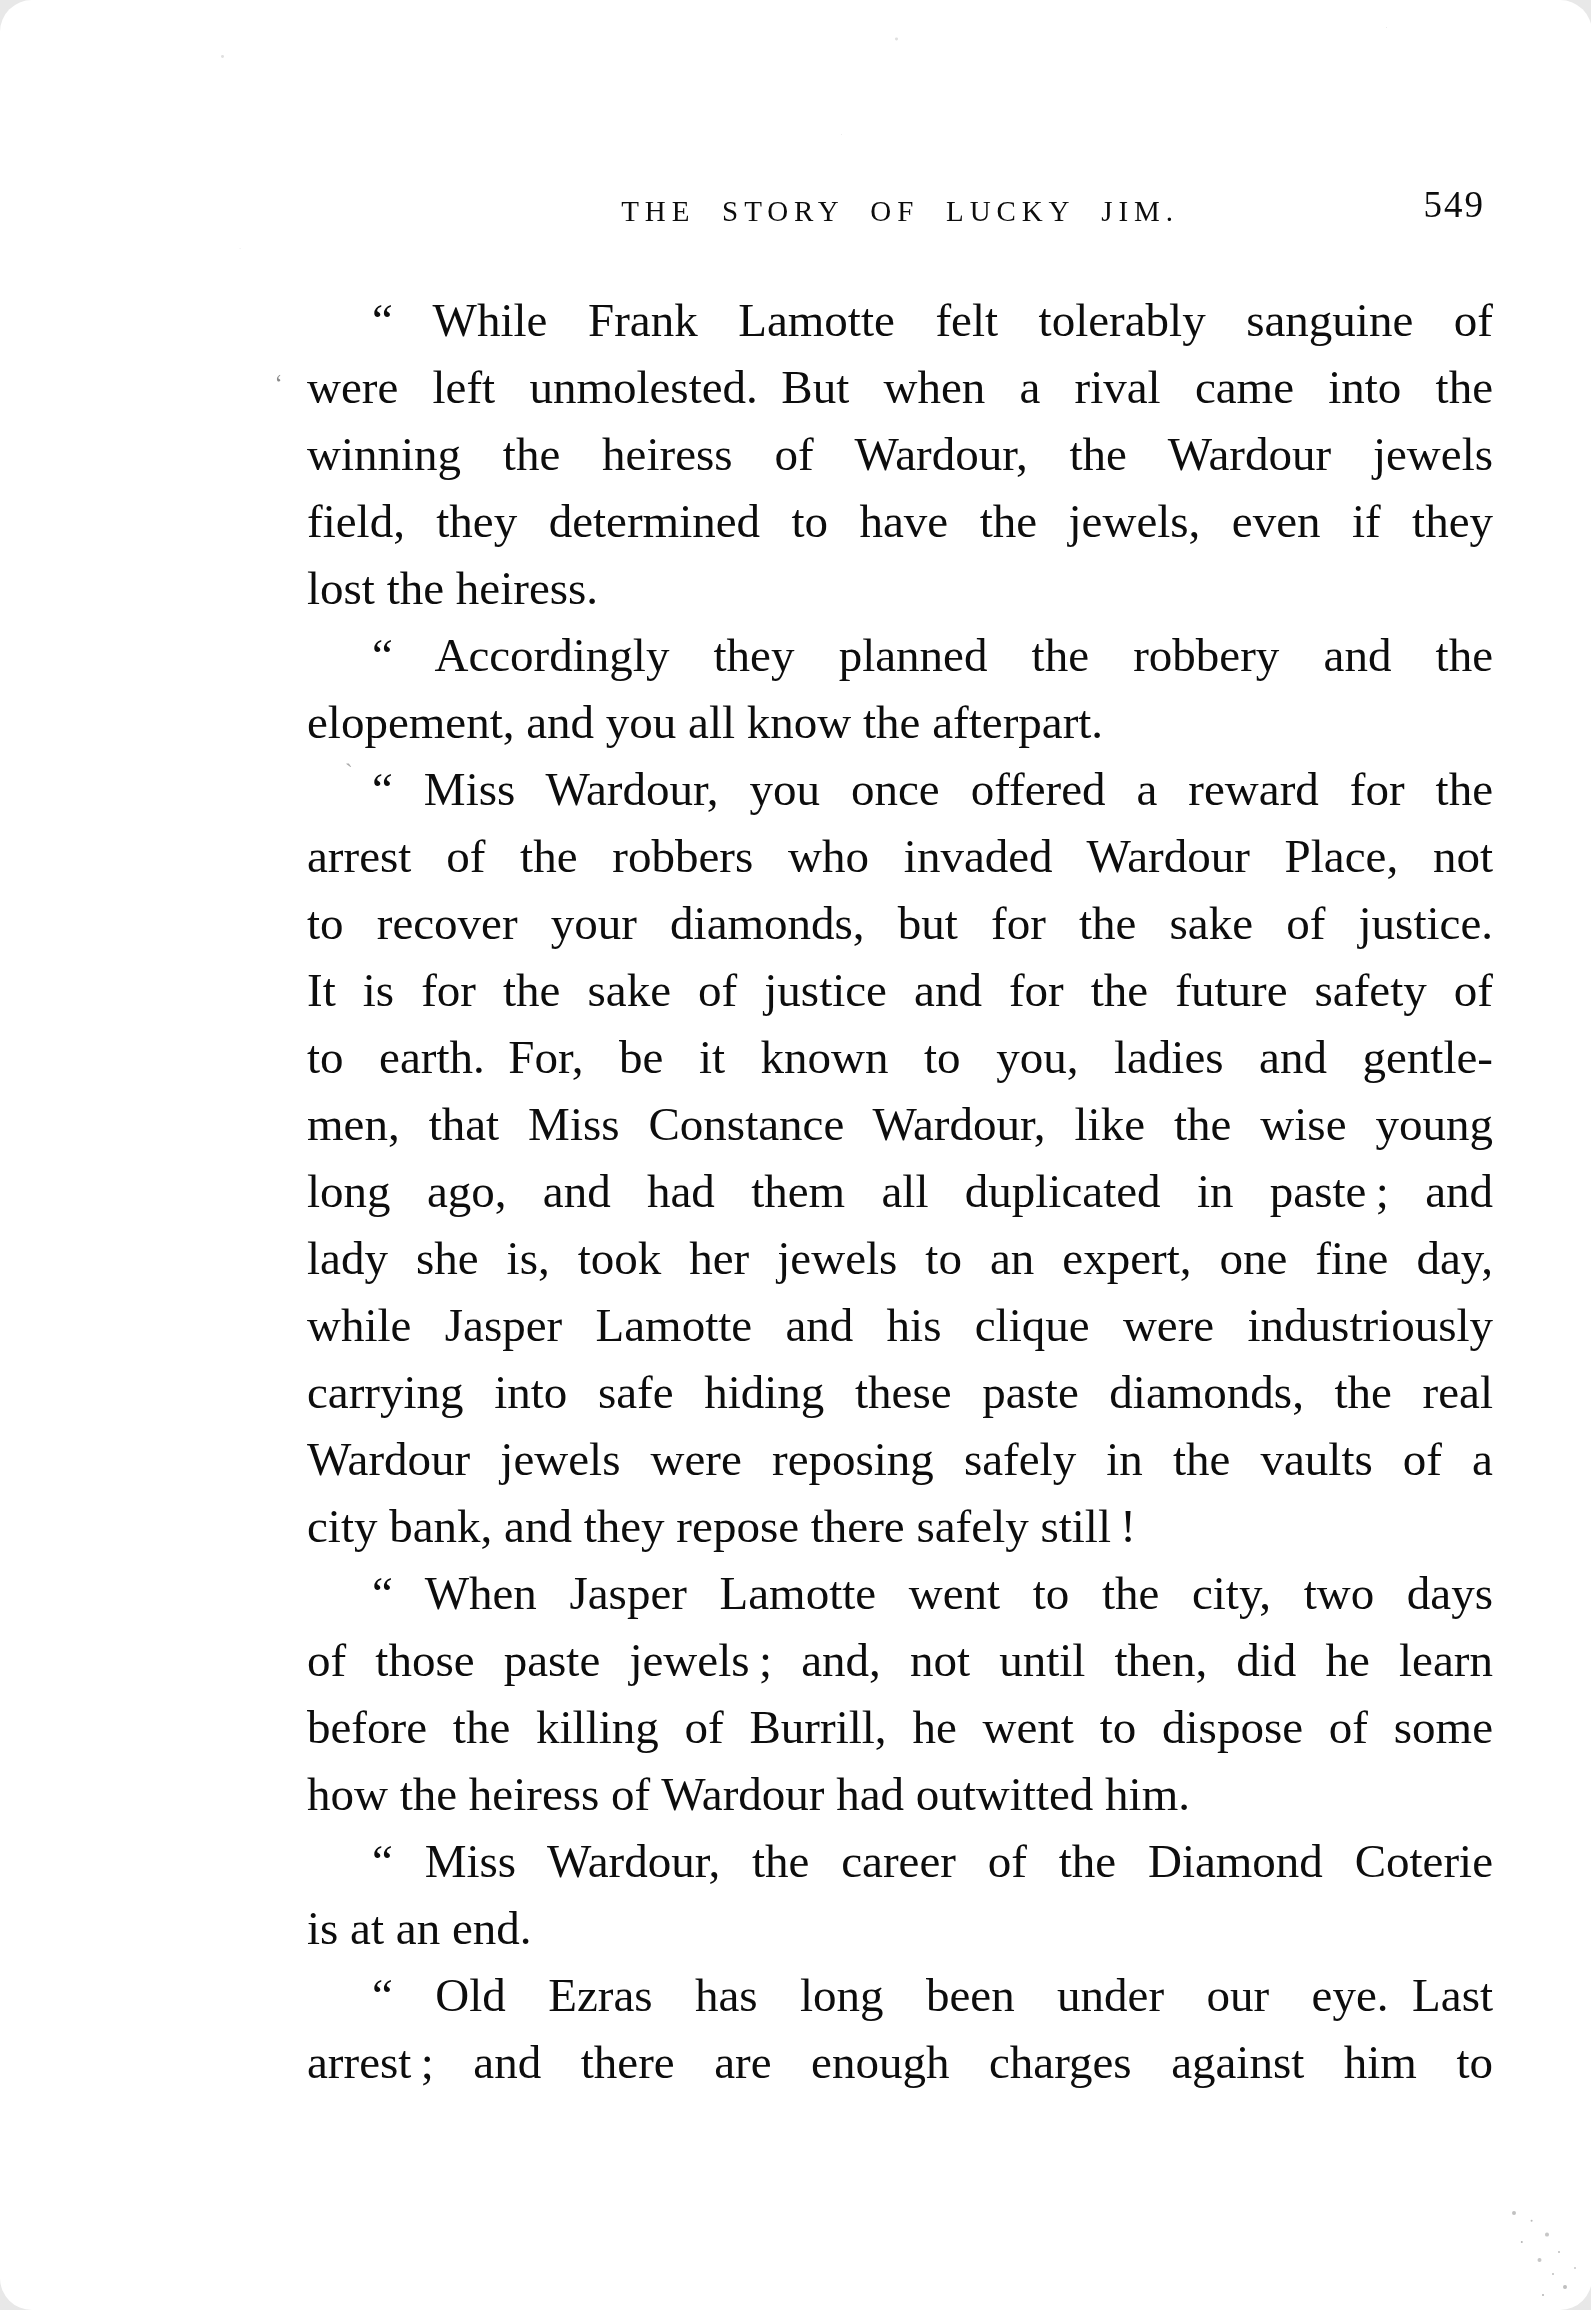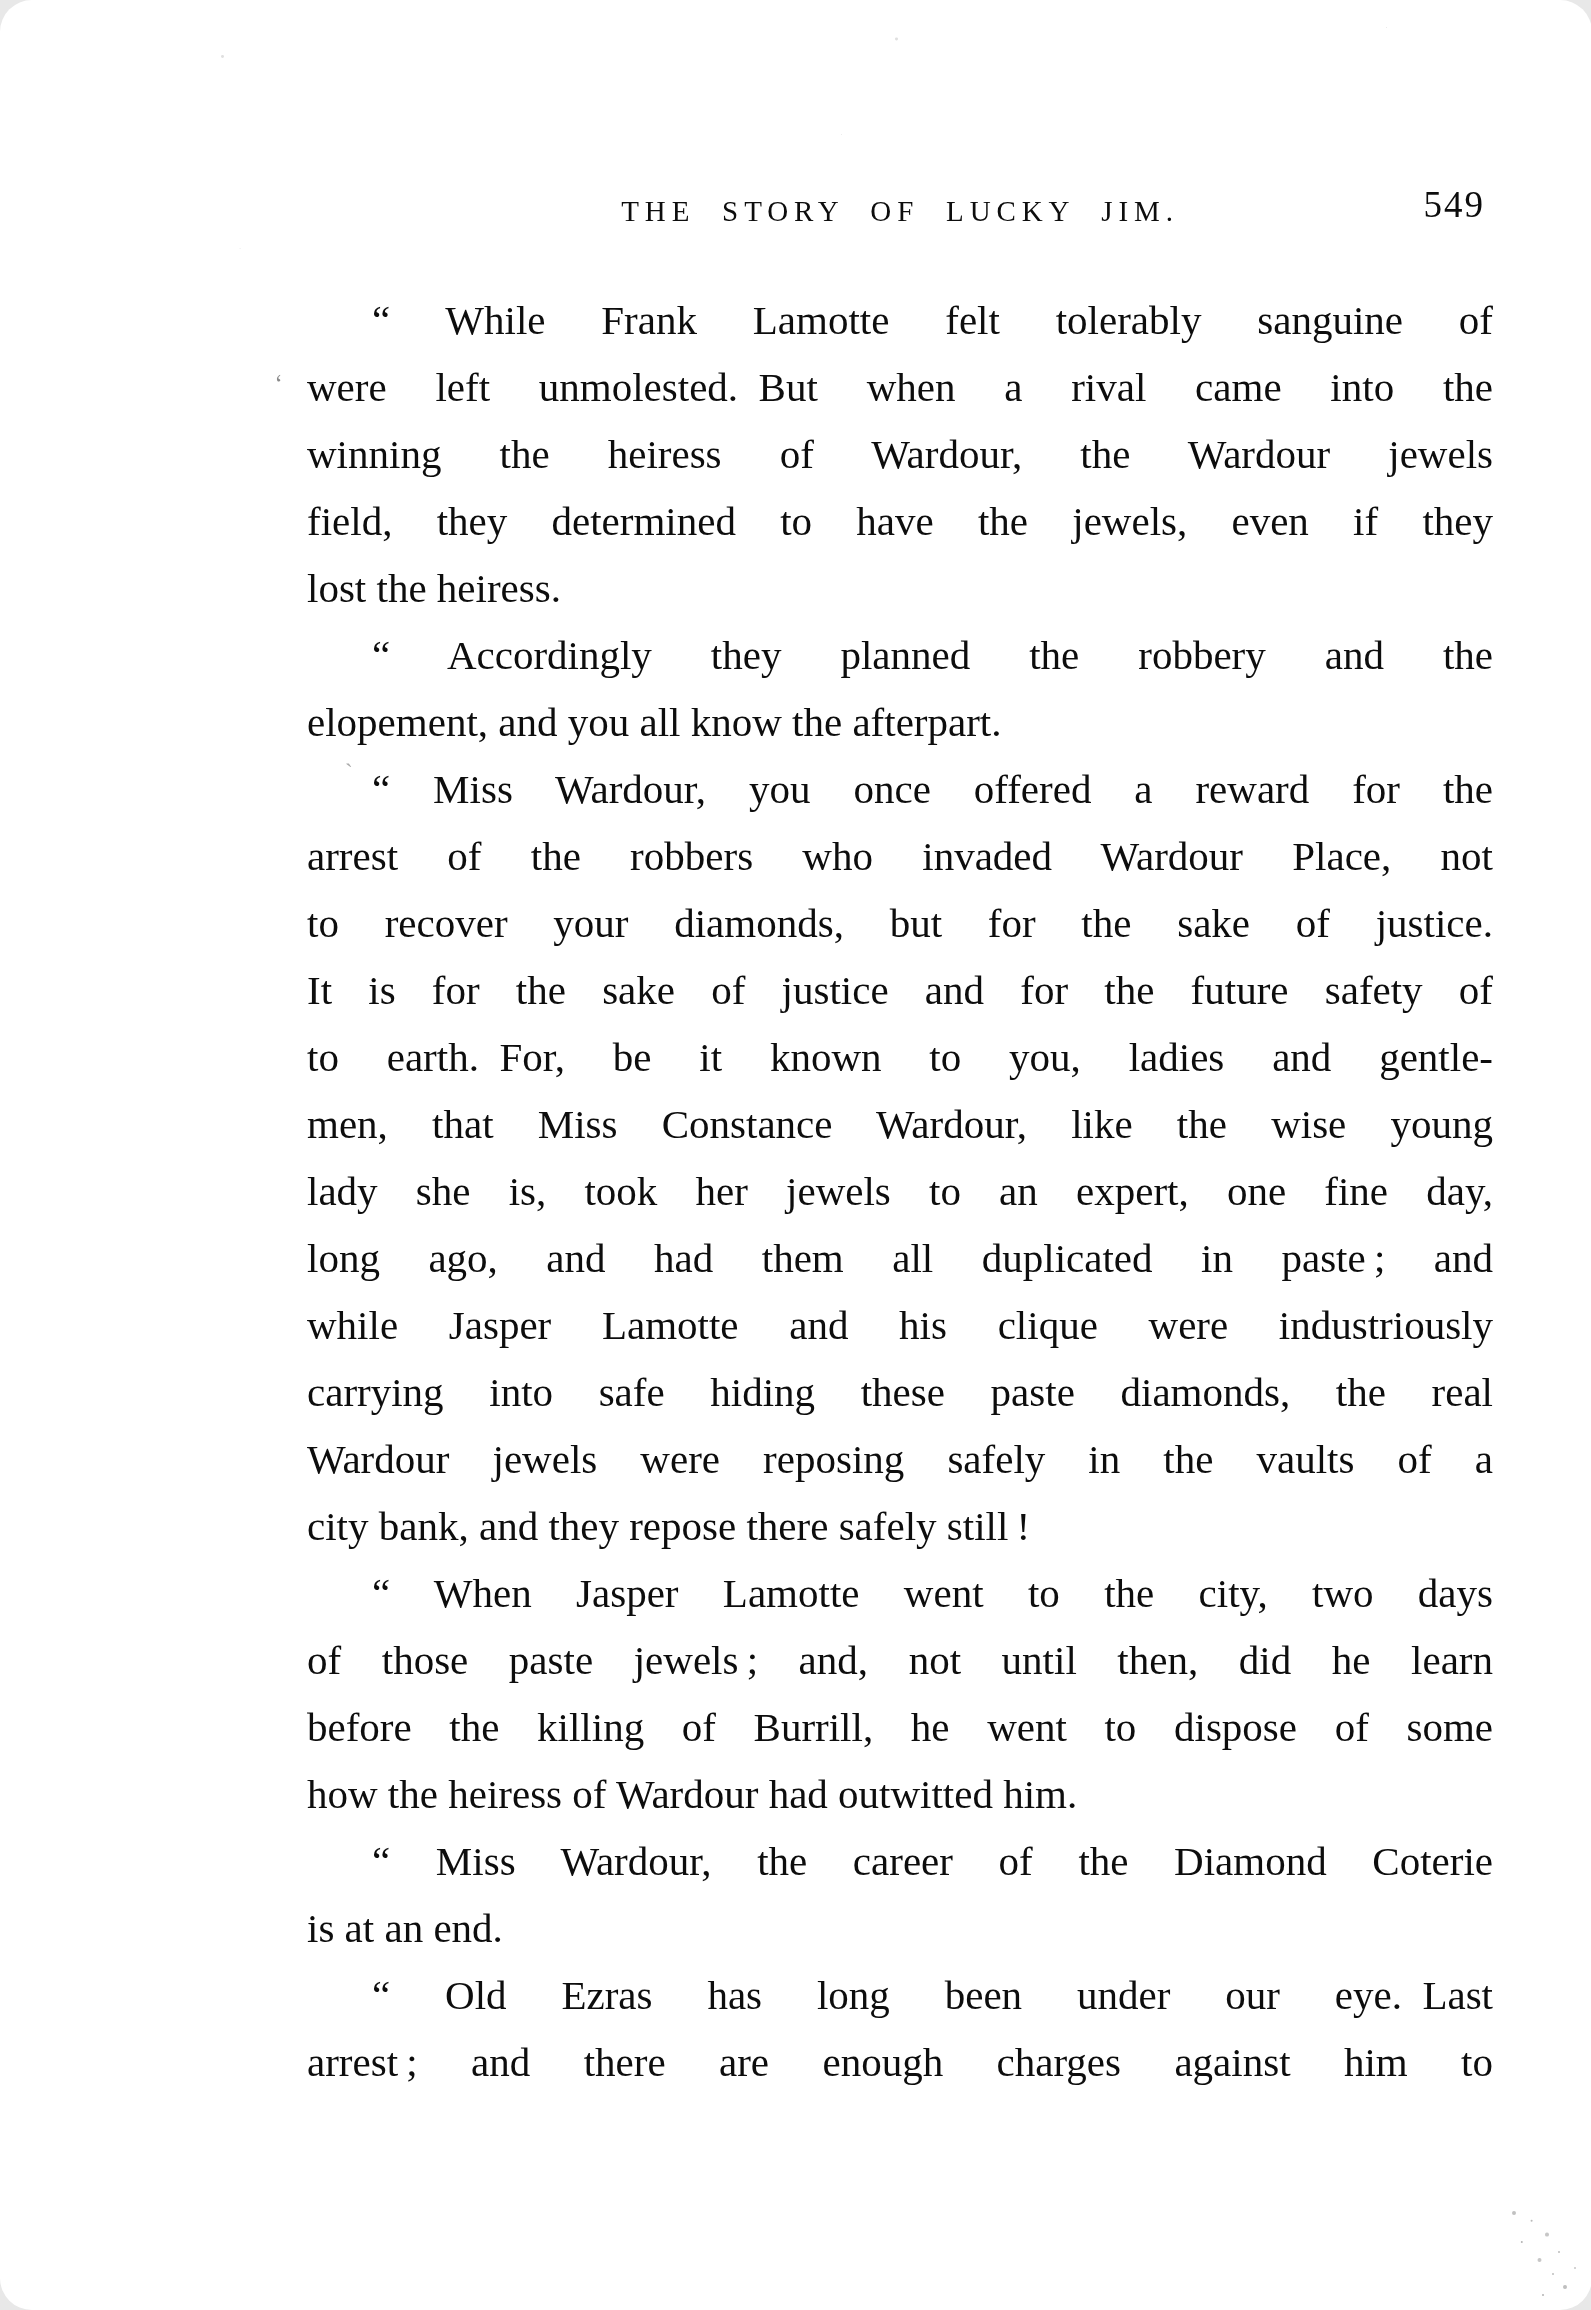--- a/index.html
+++ b/index.html
@@ -20,21 +20,21 @@
     letter-spacing:5.9px;word-spacing:13.7px;
     white-space:nowrap;
   }
   .page-number{
     position:absolute;right:8px;top:-6.9px;
     font-size:37px;letter-spacing:2px;word-spacing:normal;
   }
   
   .text-block{
     position:absolute;left:307px;top:287px;width:1186px;
-    font-size:41px;line-height:67px;
+    font-size:47px;line-height:67px;
   }
   .paragraph{margin:0;}
   .line{
     text-align:justify;
     text-align-last:justify;
     -moz-text-align-last:justify;
   }
   .line.indent{padding-left:65px;}
   .line.endline{text-align-last:left;-moz-text-align-last:left;}
   .em{}
@@ -82,22 +82,22 @@
         <div class="line indent"><span>“ Accordingly they planned the robbery and the</span></div>
         <div class="line endline"><span>elopement, and you all know the afterpart.</span></div>
       </div>
       <div class="paragraph">
         <div class="line indent"><span>“ Miss Wardour, you once offered a reward for the</span></div>
         <div class="line"><span>arrest of the robbers who invaded Wardour Place, </span><span class="em">not</span></div>
         <div class="line"><span>to recover your diamonds, but for the sake of justice.</span></div>
         <div class="line"><span>It is for the sake of justice and for the future safety of</span></div>
         <div class="line"><span>to earth. For, be it known to you, ladies and gentle-</span></div>
         <div class="line"><span>men, that Miss Constance Wardour, like the wise young</span></div>
+        <div class="line"><span>long ago, and had them all duplicated in paste ; and</span></div>
         <div class="line"><span>lady she is, took her jewels to an expert, one fine day,</span></div>
-        <div class="line"><span>long ago, and had them all duplicated in paste ; and</span></div>
         <div class="line"><span>while Jasper Lamotte and his clique were industriously</span></div>
         <div class="line"><span>carrying into safe hiding these paste diamonds, the real</span></div>
         <div class="line"><span>Wardour jewels were reposing safely in the vaults of a</span></div>
         <div class="line endline"><span>city bank, and they repose there safely still !</span></div>
       </div>
       <div class="paragraph">
         <div class="line indent"><span>“ When Jasper Lamotte went to the city, two days</span></div>
         <div class="line"><span>of those paste jewels ; and, not until then, did he learn</span></div>
         <div class="line"><span>before the killing of Burrill, he went to dispose of some</span></div>
         <div class="line endline"><span>how the heiress of Wardour had outwitted him.</span></div>

